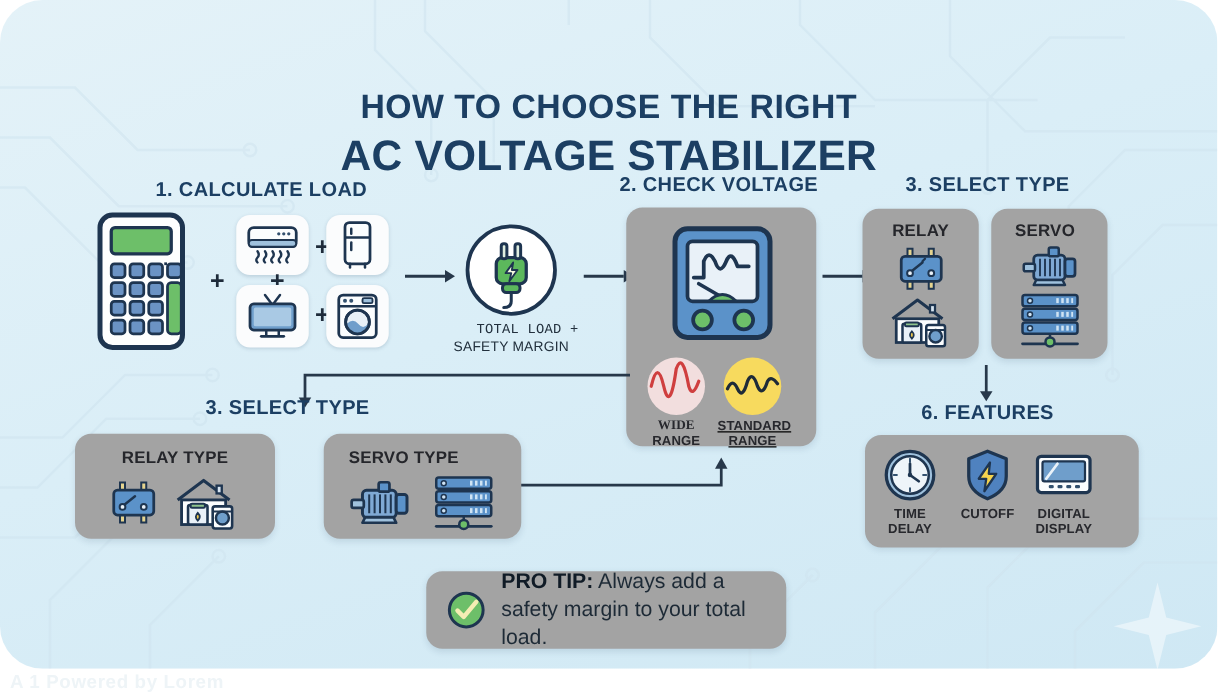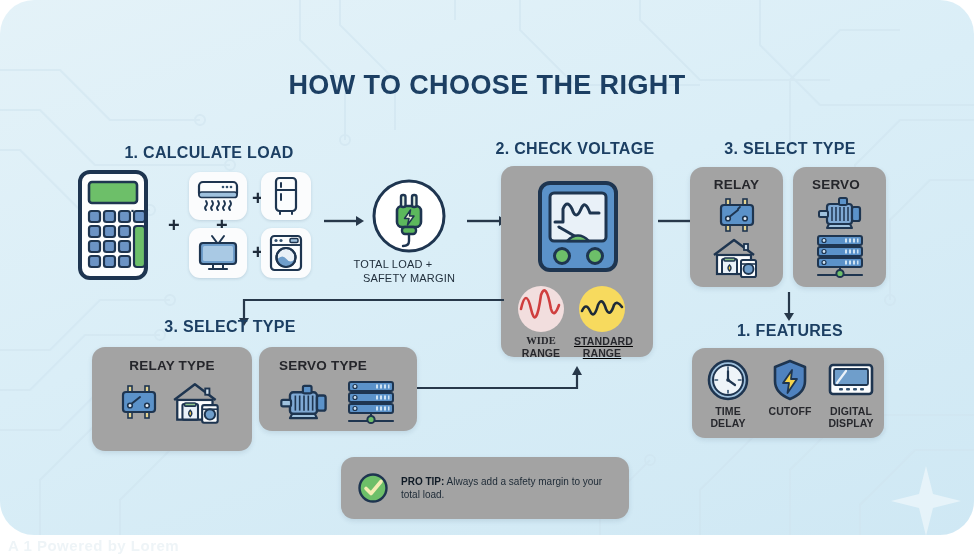--- a/index.html
+++ b/index.html
@@ -74,21 +74,21 @@
     line-height:1.25;letter-spacing:.2px;
   }
 
   
   #protip{
     left:341px;top:457px;width:288px;height:62px;
     display:flex;align-items:center;gap:12px;padding:0 16px;
     box-sizing:border-box;
   }
   #protip-text{
-    font-size:10px;color:#1d2a36;line-height:1.35;
+    font-size:17px;color:#1d2a36;line-height:1.35;
   }
   #protip-text b{font-weight:700;color:#101b26;}
 
   svg{display:block;overflow:visible;}
 </style>
 </head>
 <body>
 
 <div id="stage">
 
@@ -137,20 +137,21 @@
         <path d="M926 466 L933 494 L961 501 L933 508 L926 536 L919 508 L891 501 L919 494 Z"></path>
       </g>
     </svg>
   </div>
 
   <div id="bottomstrip"></div>
   <div id="bottomghost">A 1 Powered by Lorem</div>
 
   <div class="abs" id="title-wrap">
     <div id="title-line1">HOW TO CHOOSE THE RIGHT</div>
+    <div id="title-line2">AC VOLTAGE STABILIZER</div>
   </div>
 
   <div class="abs sec-head" style="left:44px;top:144px;width:330px;">1. CALCULATE LOAD</div>
 
   <div class="abs" style="left:78px;top:170px;">
     <svg width="70" height="110" viewBox="0 0 70 110">
       <rect x="2" y="2" width="66" height="106" rx="10" fill="#fdfefe" stroke="#1e3550" stroke-width="4"></rect>
       <rect x="11" y="12" width="48" height="21" rx="3" fill="#6dbf69" stroke="#1e3550" stroke-width="2.6"></rect>
       <g fill="#6b93c4" stroke="#1e3550" stroke-width="2.2">
         <rect x="11" y="41" width="11" height="11" rx="2.5"></rect>
@@ -254,21 +255,21 @@
       <circle cx="38" cy="38" r="35" fill="#ffffff" stroke="#1e3550" stroke-width="3"></circle>
       <rect x="26" y="28" width="24" height="21" rx="5" fill="#5cb85c" stroke="#1e3550" stroke-width="2.6"></rect>
       <rect x="30" y="17" width="4.5" height="12" rx="2" fill="#dfeee0" stroke="#1e3550" stroke-width="2.4"></rect>
       <rect x="41" y="17" width="4.5" height="12" rx="2" fill="#dfeee0" stroke="#1e3550" stroke-width="2.4"></rect>
       <rect x="31" y="49" width="14" height="7" rx="3" fill="#5cb85c" stroke="#1e3550" stroke-width="2.4"></rect>
       <path d="M38 56 v7 q0 5 -6 5" fill="none" stroke="#1e3550" stroke-width="2.4" stroke-linecap="round"></path>
       <path d="M39.5 32 L33.5 40.5 L38 40.5 L36.5 47 L43 38 L38.5 38 Z" fill="#f6f9e0" stroke="#1e3550" stroke-width="1.5" stroke-linejoin="round"></path>
     </svg>
   </div>
 
-  <div class="abs caption2" style="left:336px;top:258px;width:114px;">TOTAL LOAD +</div>
+  <div class="abs caption2" style="left:365px;top:258px;width:114px;font-family:Liberation Mono, monospace;">TOTAL LOAD +</div>
   <div class="abs caption2" style="left:352px;top:272px;width:114px;">SAFETY MARGIN</div>
 
   <svg class="abs" style="left:466px;top:214px;" width="42" height="14" viewBox="0 0 42 14">
     <line x1="1" y1="7" x2="33" y2="7" stroke="#27384a" stroke-width="2.4"></line>
     <path d="M33 2 L41 7 L33 12 Z" fill="#27384a"></path>
   </svg>
 
   <div class="abs sec-head" style="left:425px;top:140px;width:300px;">2. CHECK VOLTAGE</div>
 
   <div class="card" style="left:501px;top:166px;width:152px;height:191px;">
@@ -393,21 +394,21 @@
     <path d="M3 23 L8 31 L13 23 Z" fill="#27384a"></path>
   </svg>
 
   <svg class="abs" style="left:414px;top:360px;" width="170" height="62" viewBox="0 0 170 62">
     <path d="M0 28 H163 V14" fill="none" stroke="#27384a" stroke-width="2.2"></path>
     <path d="M158 15 L163 6 L168 15 Z" fill="#27384a"></path>
   </svg>
 
   <div class="abs sec-head" style="left:70px;top:318px;width:320px;">3. SELECT TYPE</div>
 
-  <div class="card" style="left:92px;top:347px;width:160px;height:104px;">
+  <div class="card" style="left:60px;top:347px;width:160px;height:84px;">
     <div class="abs cardtitle" style="left:0;top:11px;width:160px;">RELAY TYPE</div>
     <svg class="abs" style="left:26px;top:36px;" width="42" height="38" viewBox="0 0 42 34">
       <rect x="10" y="1" width="4" height="7" fill="#e5d48f" stroke="#1e3550" stroke-width="1.6"></rect>
       <rect x="27" y="1" width="4" height="7" fill="#e5d48f" stroke="#1e3550" stroke-width="1.6"></rect>
       <rect x="10" y="26" width="4" height="7" fill="#e5d48f" stroke="#1e3550" stroke-width="1.6"></rect>
       <rect x="27" y="26" width="4" height="7" fill="#e5d48f" stroke="#1e3550" stroke-width="1.6"></rect>
       <rect x="5" y="7" width="32" height="20" rx="3" fill="#5b92c9" stroke="#1e3550" stroke-width="2.2"></rect>
       <path d="M12 20 L22 12" stroke="#1e3550" stroke-width="2" stroke-linecap="round"></path>
       <circle cx="12" cy="20.5" r="2.3" fill="#e9f1f8" stroke="#1e3550" stroke-width="1.6"></circle>
       <circle cx="29" cy="20.5" r="2.3" fill="#e9f1f8" stroke="#1e3550" stroke-width="1.6"></circle>
@@ -465,23 +466,23 @@
           <rect x="36" y="25.5" width="2" height="4"></rect>
           <rect x="40" y="25.5" width="2" height="4"></rect>
           <rect x="44" y="25.5" width="1.5" height="4"></rect>
         </g>
       <line x1="27" y1="32" x2="27" y2="37" stroke="#1e3550" stroke-width="2"></line>
       <line x1="5" y1="40" x2="49" y2="40" stroke="#1e3550" stroke-width="2.2" stroke-linecap="round"></line>
       <circle cx="27" cy="38.5" r="3.6" fill="#6dbf69" stroke="#1e3550" stroke-width="2"></circle>
     </svg>
   </div>
 
-  <div class="abs sec-head" style="left:680px;top:322px;width:220px;">1. FEATURES</div>
-
-  <div class="card" style="left:692px;top:348px;width:192px;height:90px;">
+  <div class="abs sec-head" style="left:680px;top:322px;width:220px;">6. FEATURES</div>
+
+  <div class="card" style="left:692px;top:348px;width:219px;height:90px;">
 
     <div class="abs" style="left:8px;top:10px;width:56px;">
       <svg width="56" height="44" viewBox="0 0 56 44" style="margin:0 auto;">
         <circle cx="28" cy="22" r="19" fill="#9fc1dd" stroke="#1e3550" stroke-width="2.6"></circle>
         <circle cx="28" cy="22" r="15" fill="#eef4f9" stroke="#1e3550" stroke-width="2"></circle>
         <g stroke="#33516f" stroke-width="1.6" stroke-linecap="round">
           <line x1="28" y1="9" x2="28" y2="11.5"></line>
           <line x1="28" y1="32.5" x2="28" y2="35"></line>
           <line x1="15" y1="22" x2="17.5" y2="22"></line>
           <line x1="38.5" y1="22" x2="41" y2="22"></line>

